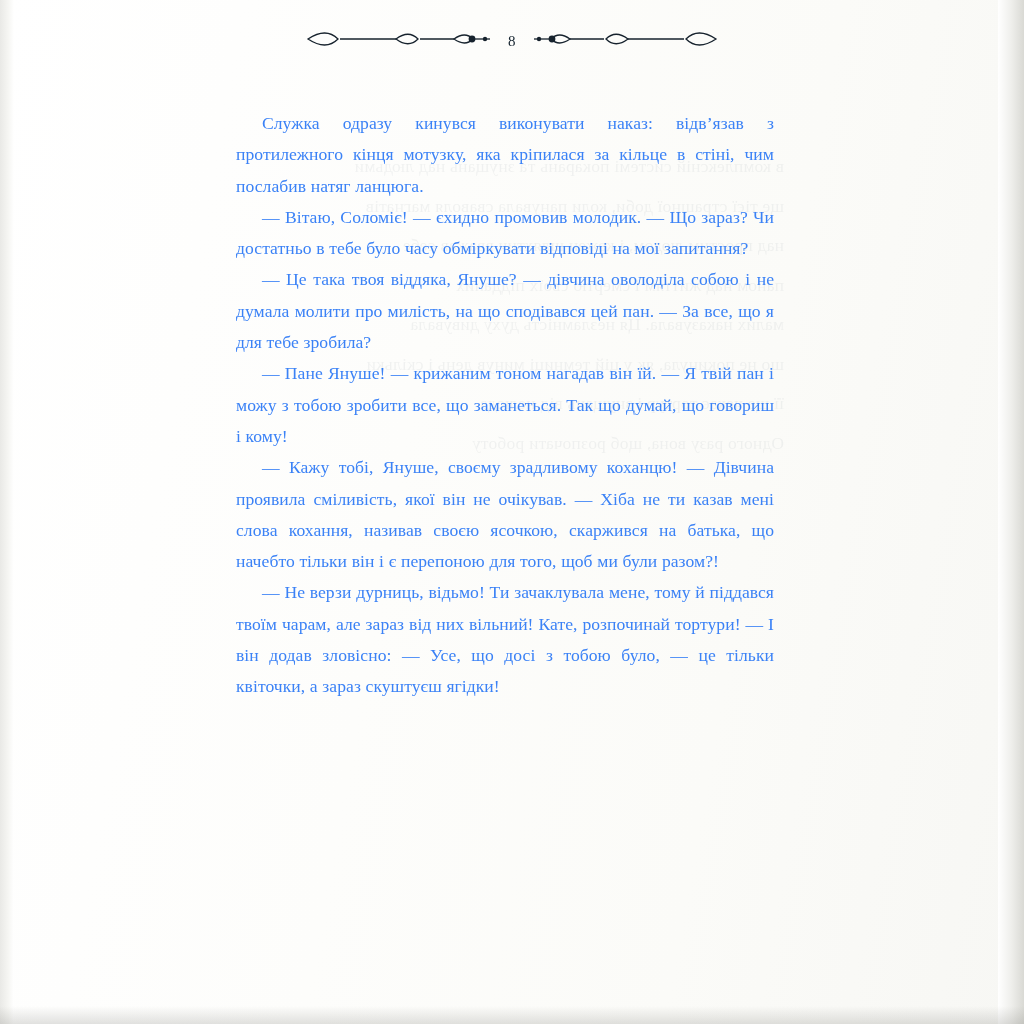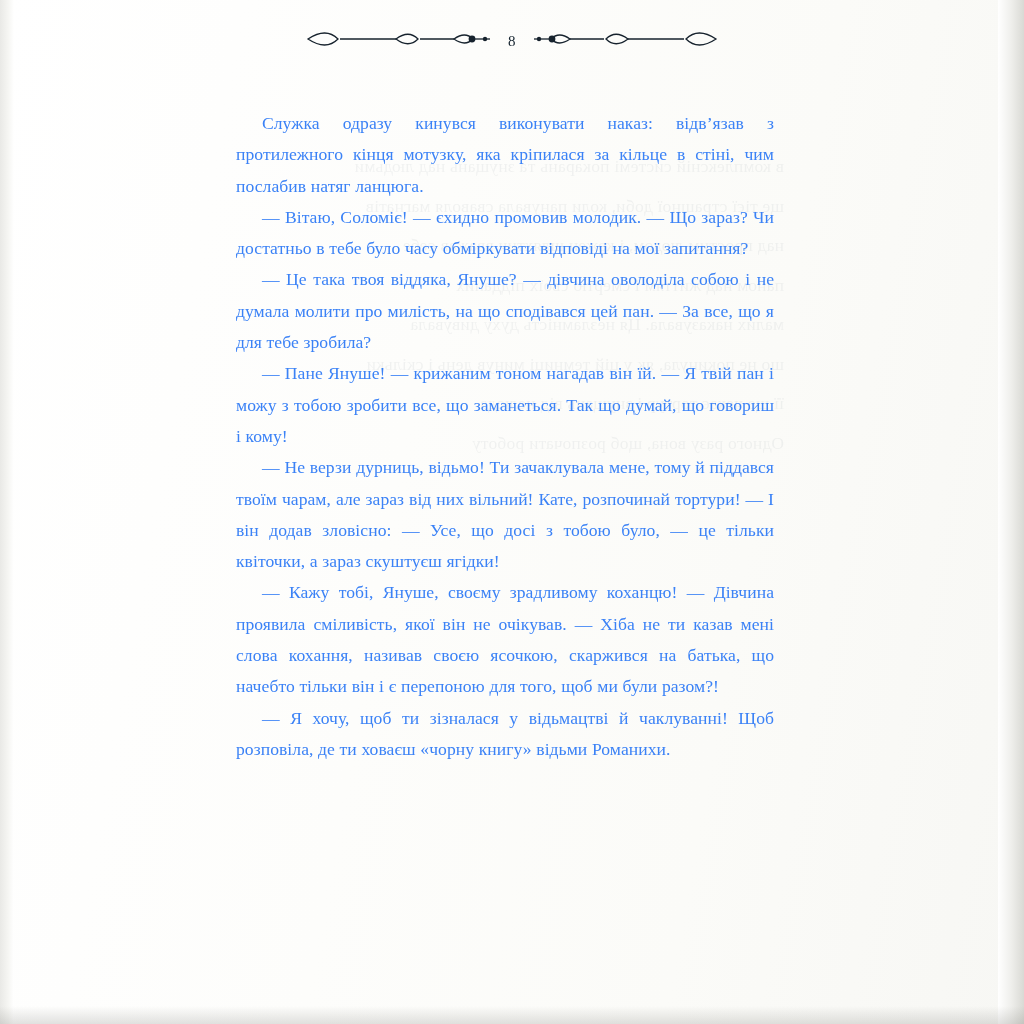--- a/index.html
+++ b/index.html
@@ -171,23 +171,22 @@
           <circle cx="9" cy="11" r="2.2" fill="#16222d"></circle>
         </svg>
       </span>
     </header>
 
     <article class="body-text">
       <p>Служка одразу кинувся виконувати наказ: відв’язав з протилежного кінця мотузку, яка кріпилася за кільце в стіні, чим послабив натяг ланцюга.</p>
       <p class="dialogue">— Вітаю, Соломіє! — єхидно промовив молодик. — Що зараз? Чи достатньо в тебе було часу обміркувати відповіді на мої запитання?</p>
       <p class="dialogue">— Це така твоя віддяка, Януше? — дівчина оволоділа собою і не думала молити про милість, на що сподівався цей пан. — За все, що я для тебе зробила?</p>
       <p class="dialogue">— Пане Януше! — крижаним тоном нагадав він їй. — Я твій пан і можу з тобою зробити все, що заманеться. Так що думай, що говориш і кому!</p>
+      <p class="dialogue">— Кажу тобі, Януше, своєму зрадливому коханцю! — Дівчина проявила сміливість, якої він не очікував. — Хіба не ти казав мені слова кохання, називав своєю ясочкою, скаржився на батька, що начебто тільки він і є перепоною для того, щоб ми були разом?!</p>
       <p class="dialogue">— Не верзи дурниць, відьмо! Ти зачаклувала мене, тому й піддався твоїм чарам, але зараз від них вільний! Кате, розпочинай тортури! — І він додав зловісно: — Усе, що досі з тобою було, — це тільки квіточки, а зараз скуштуєш ягідки!</p>
-      <p class="dialogue">— Кажу тобі, Януше, своєму зрадливому коханцю! — Дівчина проявила сміливість, якої він не очікував. — Хіба не ти казав мені слова кохання, називав своєю ясочкою, скаржився на батька, що начебто тільки він і є перепоною для того, щоб ми були разом?!</p>
-      <p class="dialogue">— Я хочу, щоб ти зізналася у відьмацтві й чаклуванні! Щоб розповіла, де ти ховаєш «чорну книгу» відьми Романихи.</p>
     </article>
 
   </div>
 
   <div class="book-edge-left"></div>
   <div class="book-edge-right"></div>
   <div class="page-bottom-shadow"></div>
 </div>
 
 </body></html>

